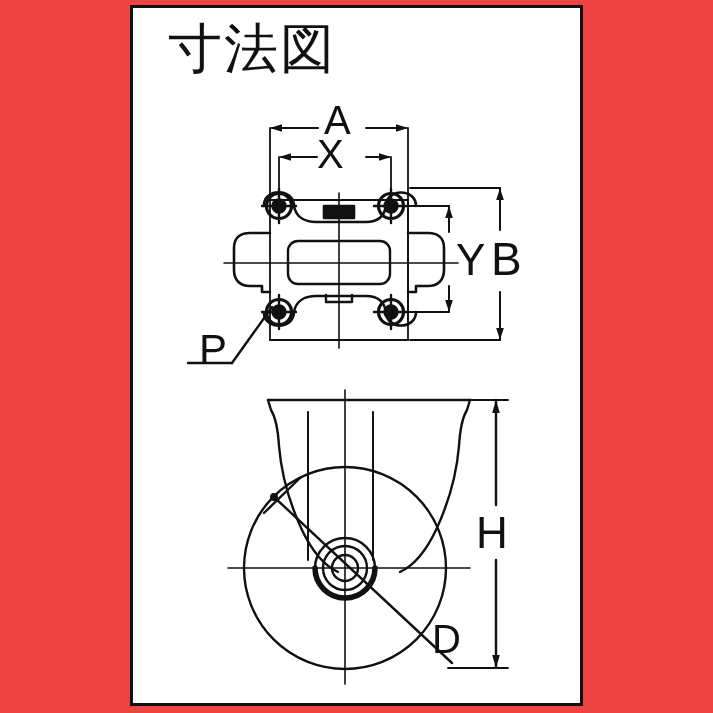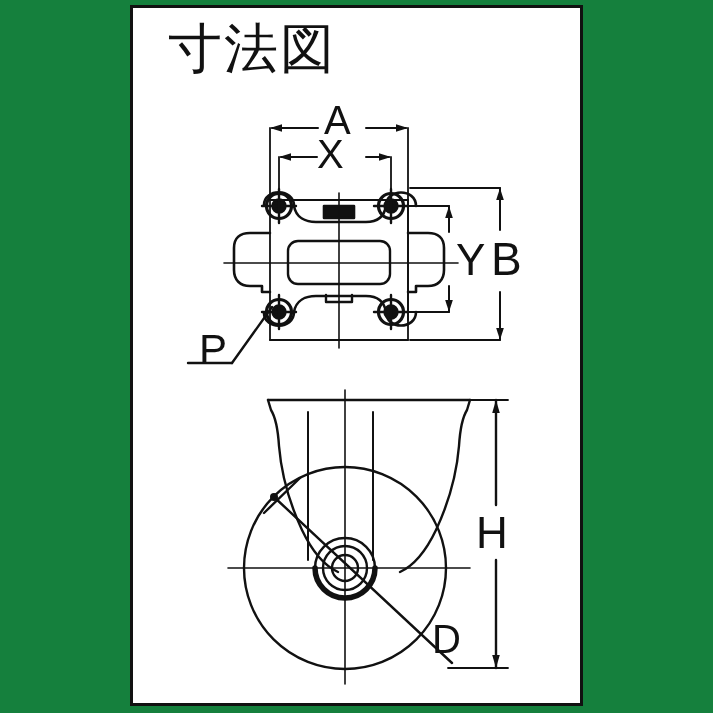--- a/index.html
+++ b/index.html
@@ -8,21 +8,21 @@
     background: #ffffff;
     width: 713px;
     height: 713px;
     overflow: hidden;
     font-family: "Liberation Sans", sans-serif;
   }
   #page {
     position: relative;
     width: 713px;
     height: 713px;
-    background: #15803d;
+    background: #ef4444;
   }
   #drawing-frame {
     position: absolute;
     left: 130px;
     top: 5px;
     width: 453px;
     height: 701px;
     border: 3px solid #111111;
     background: #ffffff;
     box-sizing: border-box;

